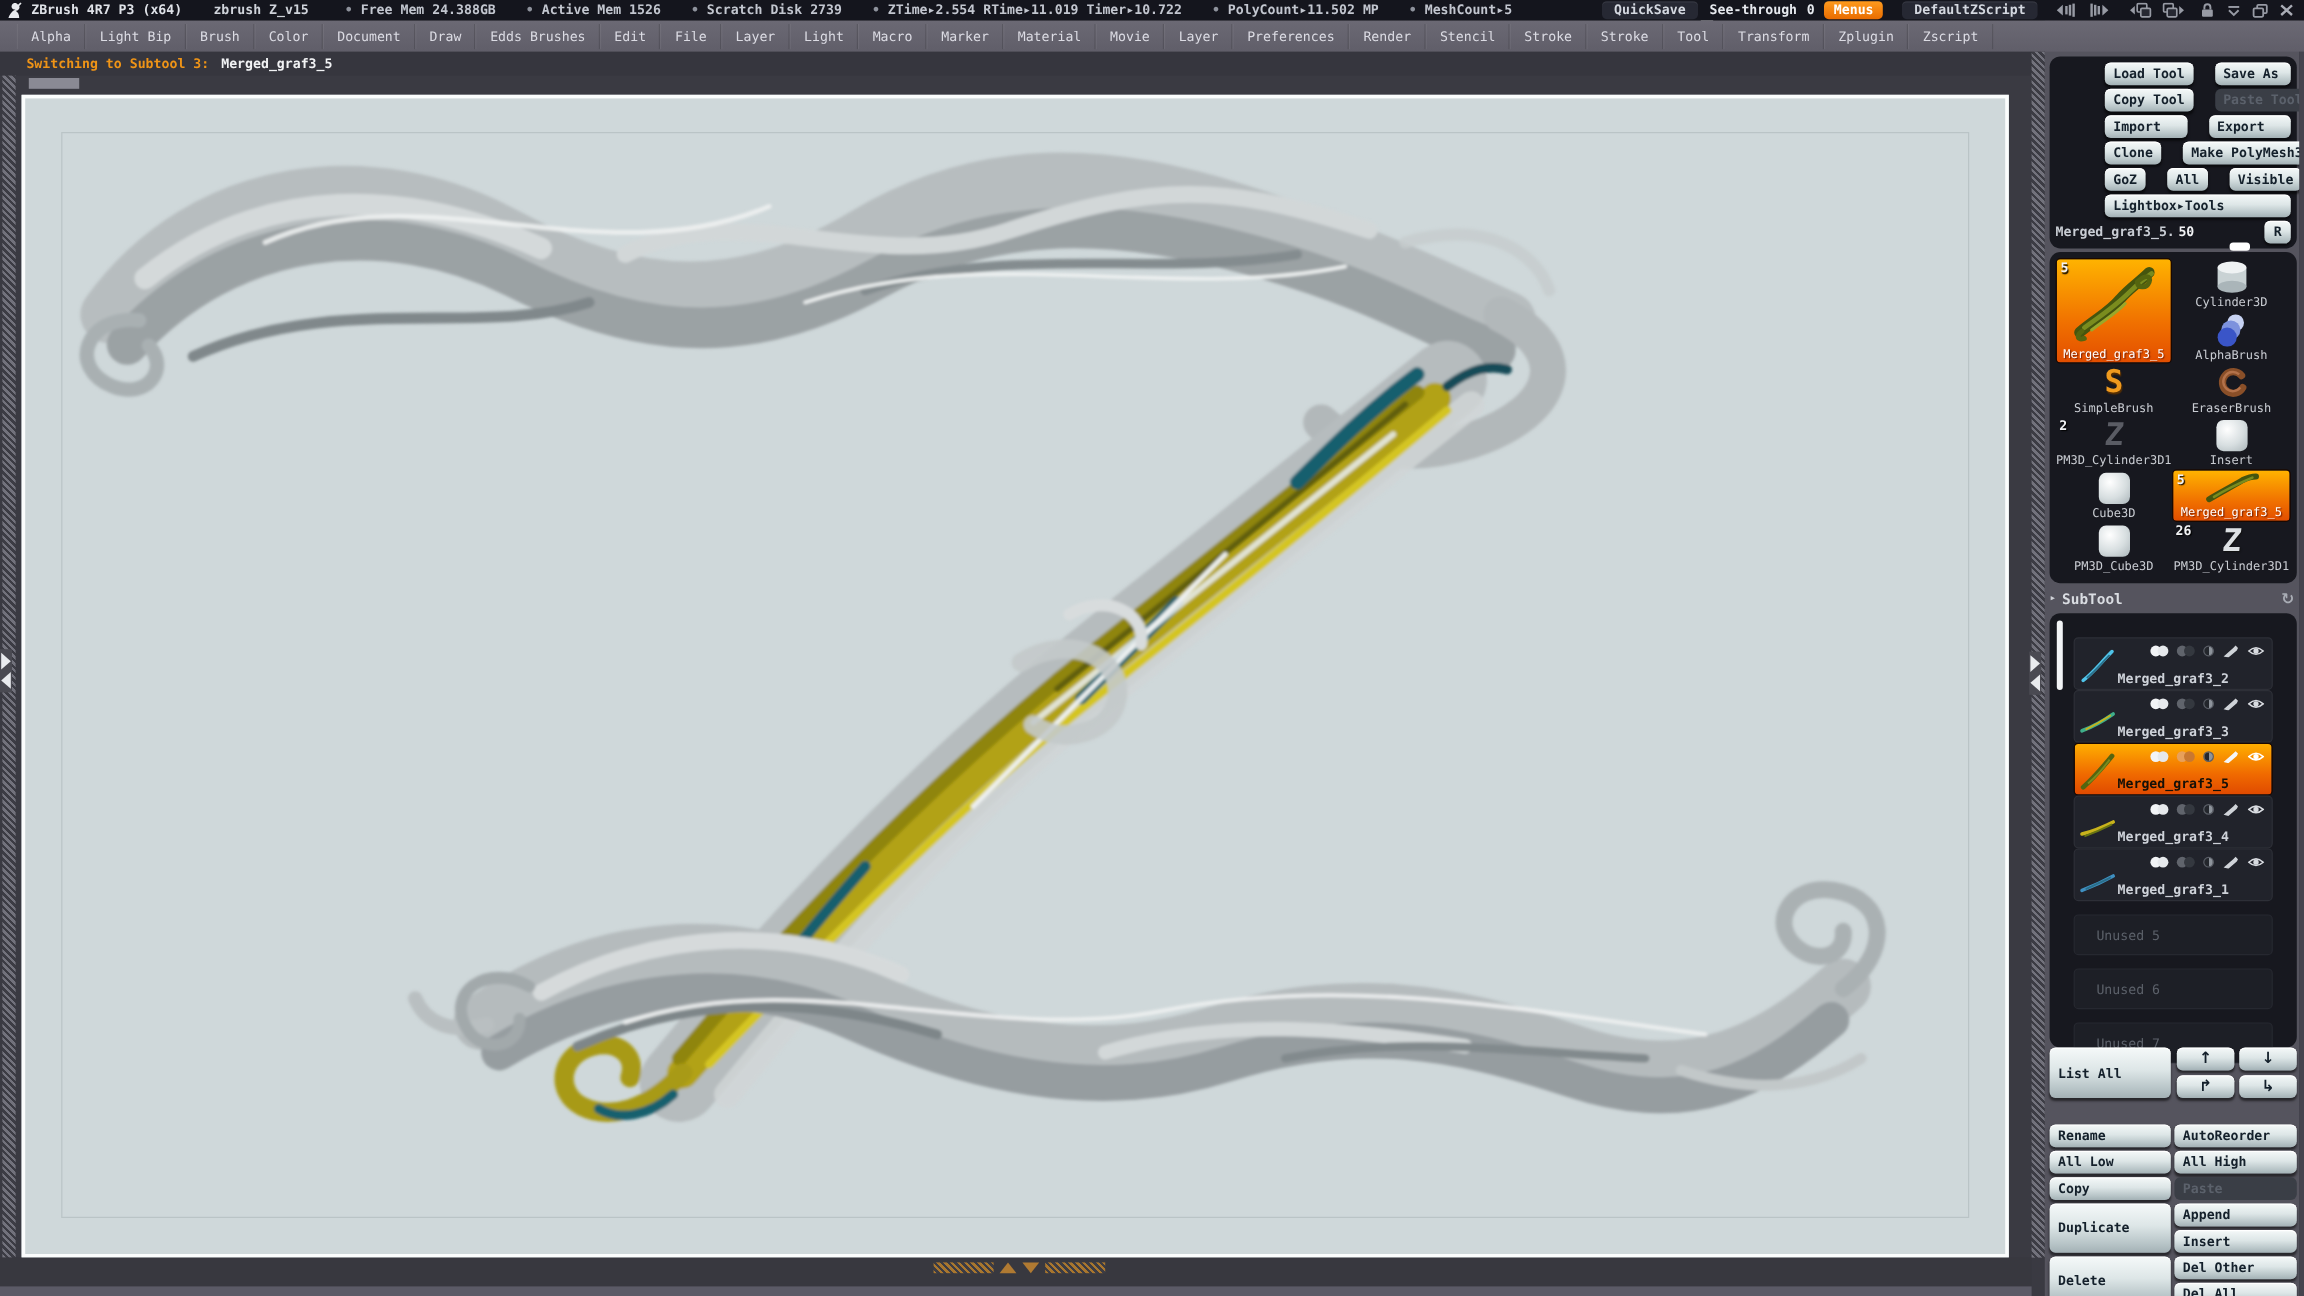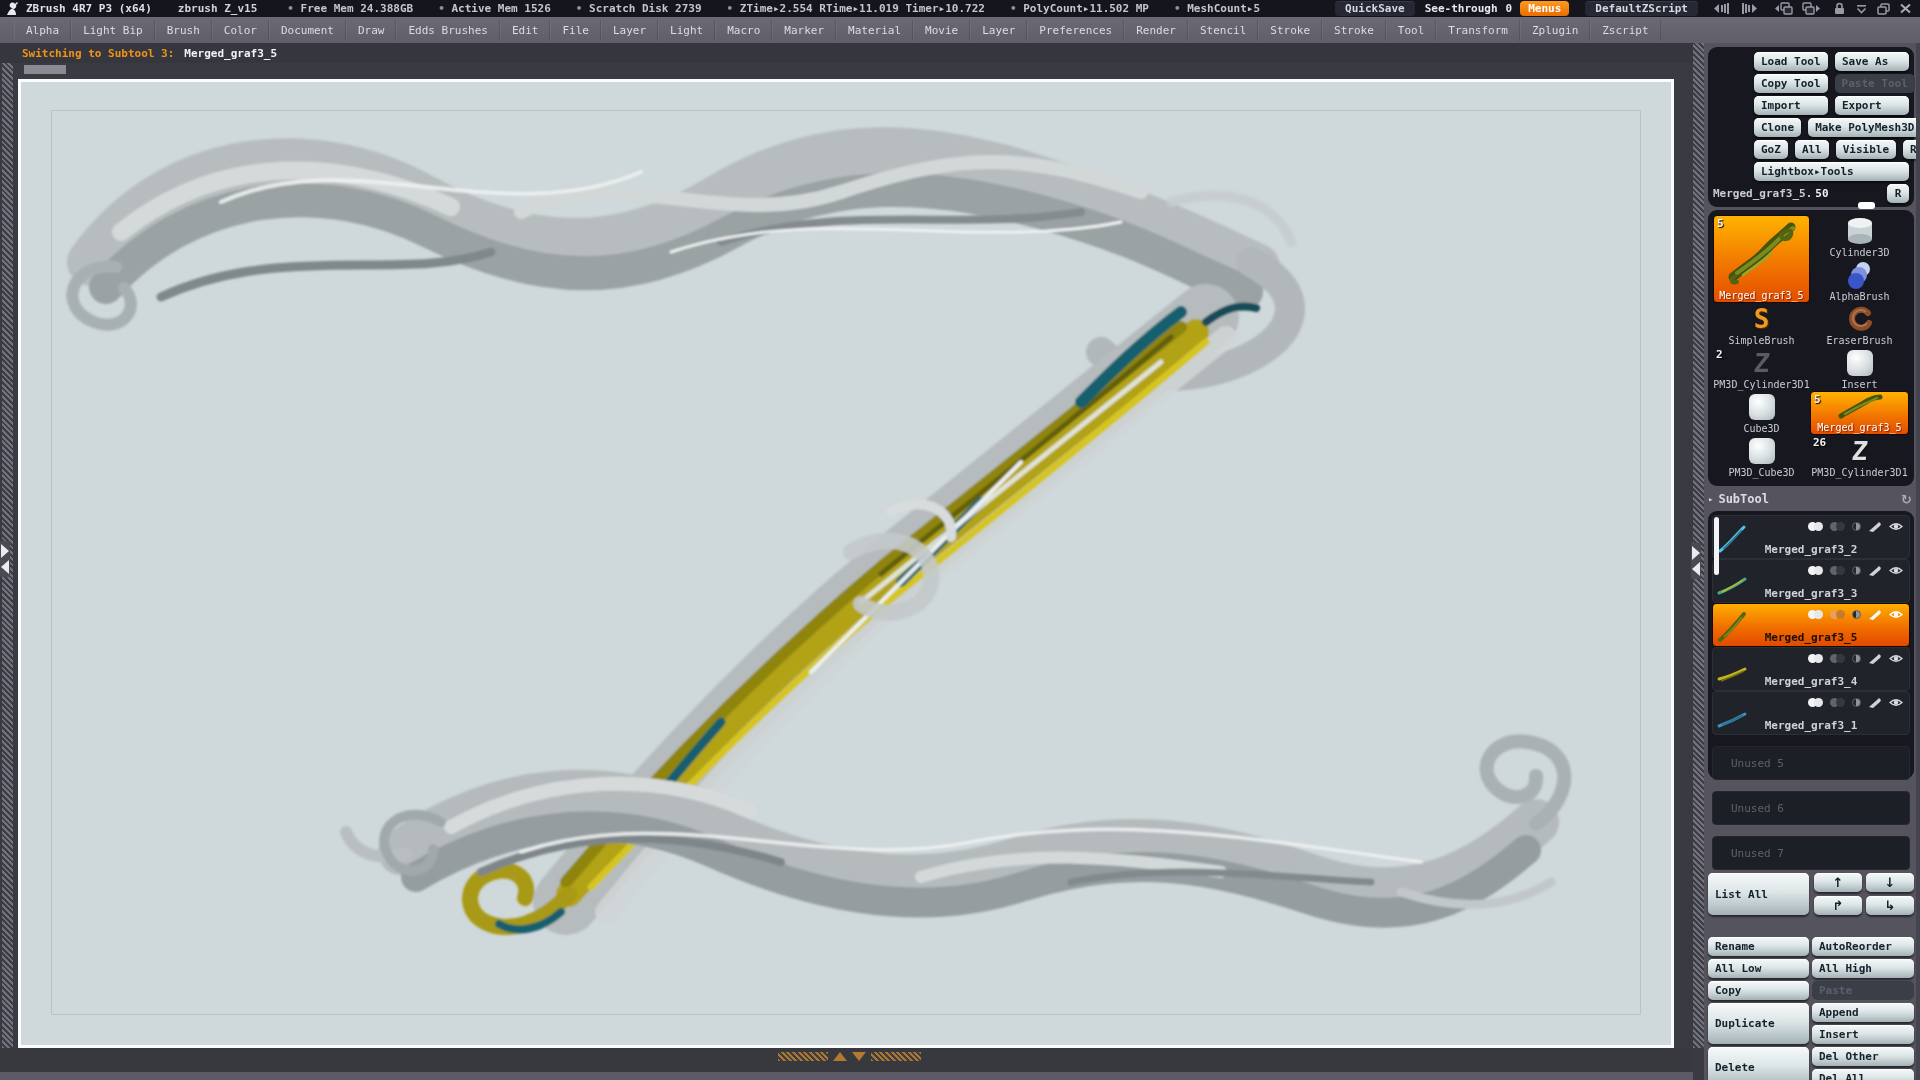--- a/index.html
+++ b/index.html
@@ -81,21 +81,21 @@
   #panel-edge { position:absolute; left:1916px; top:17px; width:4px; height:1063px;
     background:#45444e; }
   #tool-header { position:absolute; left:4px; top:4px; width:204px; height:22px;
     display:flex; align-items:center; }
   #tool-header .t { color:#f29b1b; font-size:14px; font-weight:bold; margin-left:8px; }
   .refresh { margin-left:auto; color:#a9adb5; font-size:13px;
     font-family:"DejaVu Sans",sans-serif; }
   .dark-box { position:absolute; left:4px; width:206px; background:#17181f;
     border-radius:9px; padding:5px; }
   #btn-box { top:30px; }
-  .brow { display:flex; gap:7px; margin-bottom:3px;padding-left:41px; }
+  .brow { display:flex; gap:18px; margin-bottom:3px;padding-left:41px; }
   .zb-btn { height:19px; display:flex; align-items:center; padding:0 7px;
     font-size:11px; font-weight:bold; color:#14202b; border-radius:5px;
     background:linear-gradient(180deg,#f5f9f9 0%,#dde6e7 45%,#b7c4c7 82%,#a3b1b5 100%);
     box-shadow:inset 0 1px 0 #fff,0 2px 2px rgba(0,0,0,.55); white-space:nowrap; }
   .zb-btn.grow { flex:1; }
   .zb-btn.disabled { background:#3a3e46; color:#5b616b; box-shadow:none; }
   .slider-row { position:relative; height:18px; display:flex; align-items:center;text-align:right; }
   .slider-row .lab { color:#c9cdd4; font-size:11px; font-weight:bold; }
   .slider-row .val { color:#f2f3f5; font-size:11px; font-weight:bold; margin-left:3px; }
   .slider-row .r { margin-left:auto; width:22px; justify-content:center; }
@@ -118,21 +118,21 @@
   .glyphZ { font-size:26px; font-weight:bold; color:#5a5c64; transform:skewX(-6deg); }
   .glyphZ.bright { color:#dde1e4; text-shadow:1px 1px 1px #111; }
   .glyphS { font-size:26px; font-weight:bold; color:#ef9a1e; text-shadow:1px 1px 1px #5a3000; }
   .cube { width:26px; height:26px; border-radius:6px;
     background:radial-gradient(circle at 35% 30%,#ffffff,#d7dee0 55%,#aab5b9); }
 
   
   #subtool-header { position:absolute; left:4px; top:472px; width:204px; height:20px;
     display:flex; align-items:center; color:#dadde2; font-size:12px; font-weight:bold; }
   #subtool-header .caret { font-size:9px; margin-right:5px; color:#cfd2d8; }
-  #subtool-box { top:494px; height:268px; padding:4px; }
+  #subtool-box { top:494px; height:362px; padding:20px; }
   #st-scroll { position:absolute; left:10px; top:500px; width:5px; height:58px;
     background:#f2f4f6; border-radius:3px; z-index:5; }
   .st-item { position:relative; height:44px; background:#21232b;
     border:1px solid #2d2f37; border-radius:4px; margin-bottom:0; }
   .st-item.sel { background:linear-gradient(180deg,#ffae00,#f06a00 60%,#e04a00);
     border:1px solid #1a0800; }
   .st-thumb { position:absolute; left:2px; top:3px; width:34px; height:38px; }
   .st-icons { position:absolute; right:6px; top:5px; display:flex; align-items:center; gap:7px; }
   .pair { display:flex; }
   .c9 { width:9px; height:9px; border-radius:50%; }

